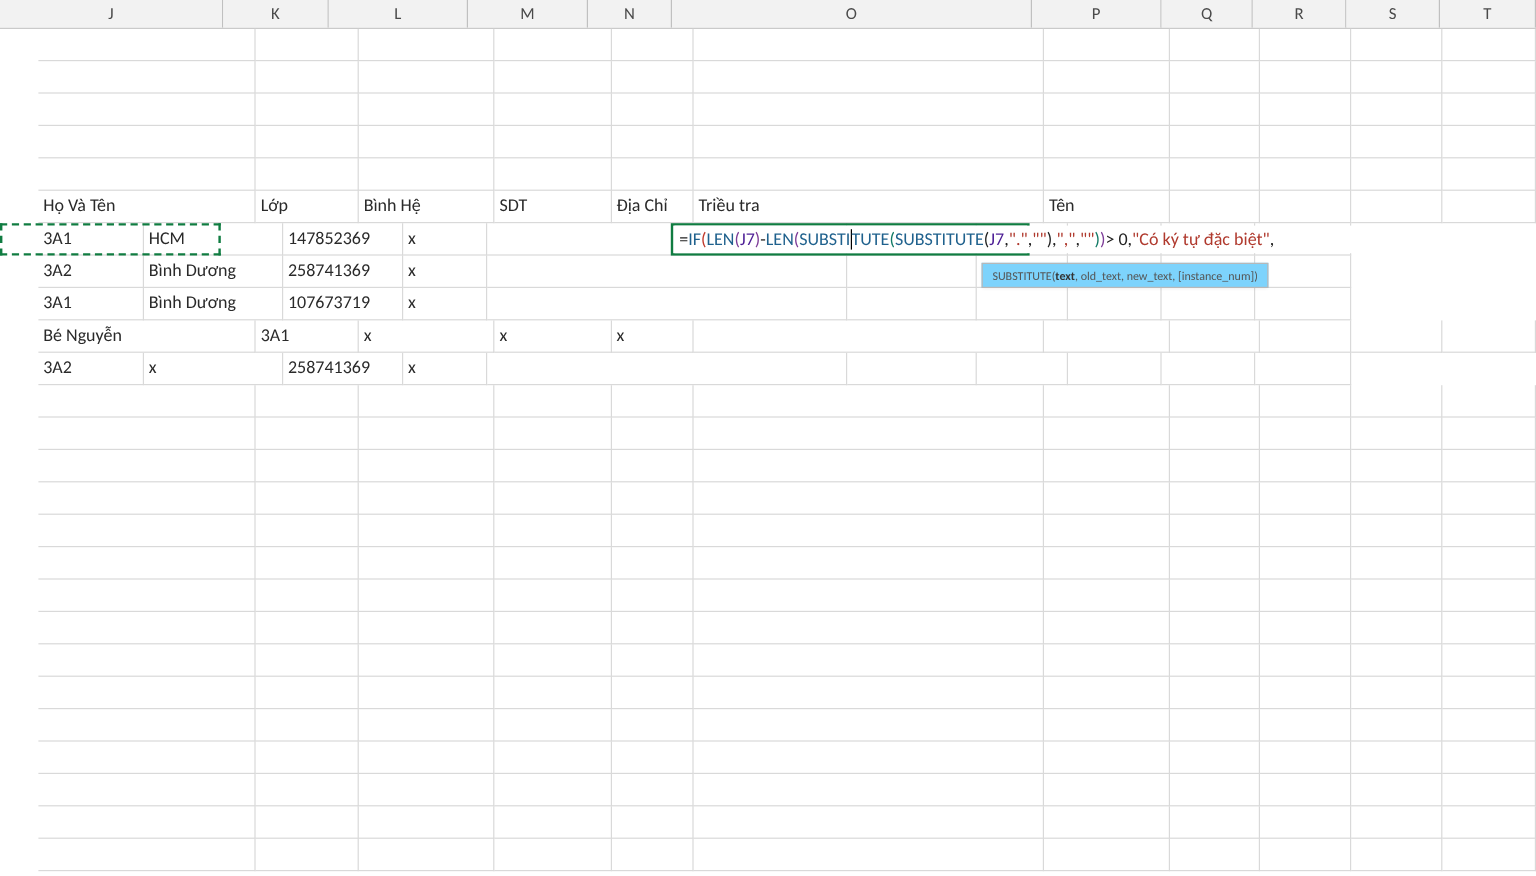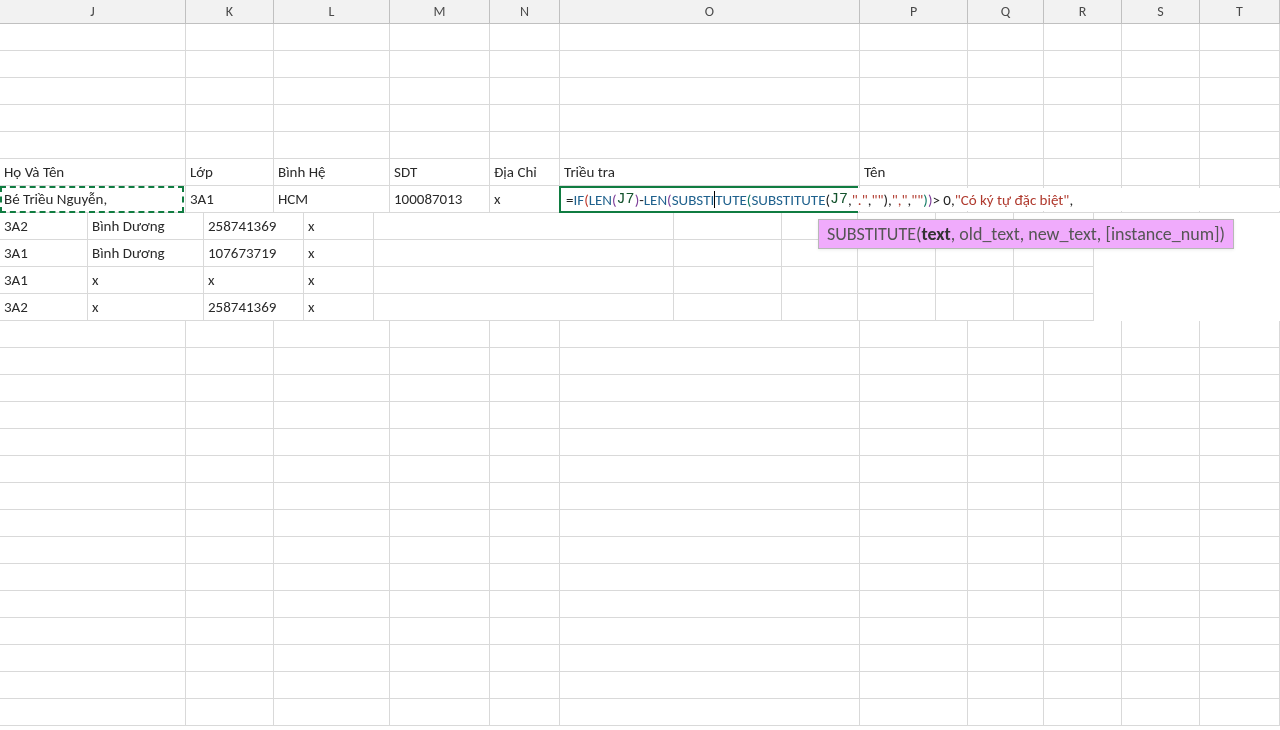--- a/index.html
+++ b/index.html
@@ -30,20 +30,21 @@
     color: #4a4a4a;
     font-size: 14px;
     background: #f2f2f2;
   }
   .rows {
     position: relative;
   }
   .row {
     display: flex;
     height: 27px;
+    padding-left: 32px;
   }
   .cell {
     border-right: 1px solid #d9d9d9;
     border-bottom: 1px solid #d9d9d9;
     padding: 2px 4px;
     white-space: nowrap;
     overflow: visible;
     position: relative;
     display: flex;
     align-items: center;
@@ -87,38 +88,38 @@
     background: #ffffff;
     z-index: 6;
     font-size: 15px;
     white-space: nowrap;
   }
   .formula-layer .fn { color: #1f618d; }
   .formula-layer .paren-red { color: #c0392b; }
   .formula-layer .paren-purple { color: #7d3c98; }
   .formula-layer .paren-green { color: #117a65; }
   .formula-layer .paren-black { color: #222; }
-  .formula-layer .ref { color: #14532d; font-family: Liberation Mono, monospace; }
+  .formula-layer .ref { color: #4c1d95; }
   .formula-layer .str { color: #b03a2e; }
   .formula-layer .op { color: #222; }
   .cursor {
     display: inline-block;
     width: 1px;
     height: 17px;
     background: #000;
     vertical-align: middle;
     margin: 0 0px;
   }
   
   .tooltip {
     position: absolute;
-    background: #f0abfc;
+    background: #7dd3fc;
     border: 1px solid #b8b8b8;
     padding: 3px 8px;
-    font-size: 18px;
+    font-size: 10px;
     color: #555;
     z-index: 10;
     box-shadow: 0 1px 3px rgba(0,0,0,0.08);
   }
   .tooltip .bold { font-weight: bold; color: #333; }
 </style>
 </head>
 <body>
 
 <div class="grid">
@@ -249,31 +250,28 @@
       <div class="cell c-P">
           <span>Tên</span>
         </div>
       <div class="cell c-Q"></div>
         <div class="cell c-R"></div>
         <div class="cell c-S"></div>
         <div class="cell c-T"></div>
     </div>
 
     <div class="row">
-      <div class="cell c-J">
-          <span>Bé Triều Nguyễn,</span>
-        </div>
       <div class="cell c-K">
           <span>3A1</span>
         </div>
       <div class="cell c-L">
           <span>HCM</span>
         </div>
       <div class="cell c-M">
-          <span>100087013</span>
+          <span>147852369</span>
         </div>
       <div class="cell c-N">
           <span>x</span>
         </div>
       <div class="cell c-O"></div>
       <div class="cell c-P"></div>
         <div class="cell c-Q"></div>
         <div class="cell c-R"></div>
         <div class="cell c-S"></div>
         <div class="cell c-T"></div>
@@ -312,20 +310,23 @@
           <span>x</span>
         </div>
       <div class="cell c-O"></div>
         <div class="cell c-P"></div>
         <div class="cell c-Q"></div>
         <div class="cell c-R"></div>
         <div class="cell c-S"></div>
         <div class="cell c-T"></div>
     </div>
     <div class="row">
+      <div class="cell c-J">
+          <span>Bé Nguyễn</span>
+        </div>
       <div class="cell c-K">
           <span>3A1</span>
         </div>
       <div class="cell c-L">
           <span>x</span>
         </div>
       <div class="cell c-M">
           <span>x</span>
         </div>
       <div class="cell c-N">

